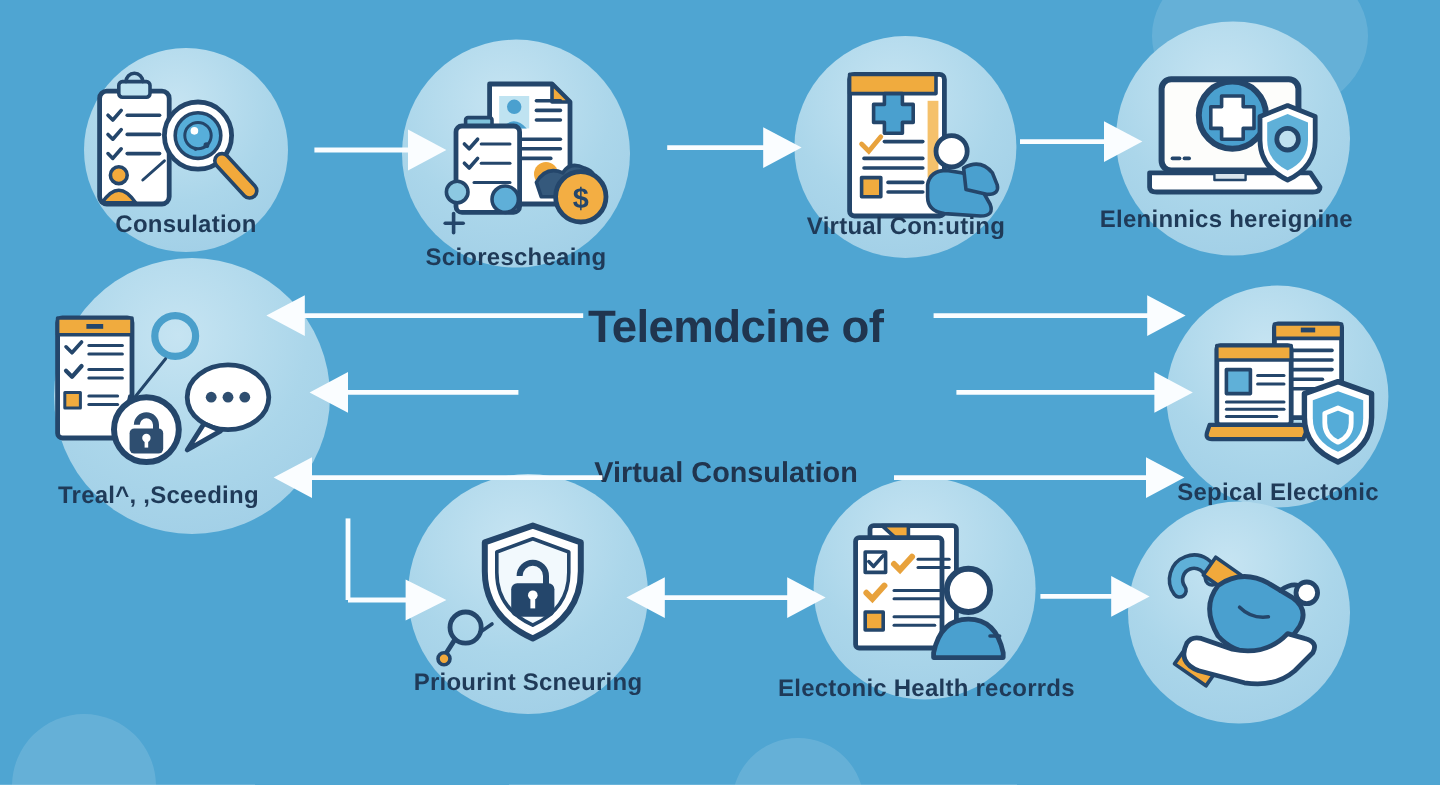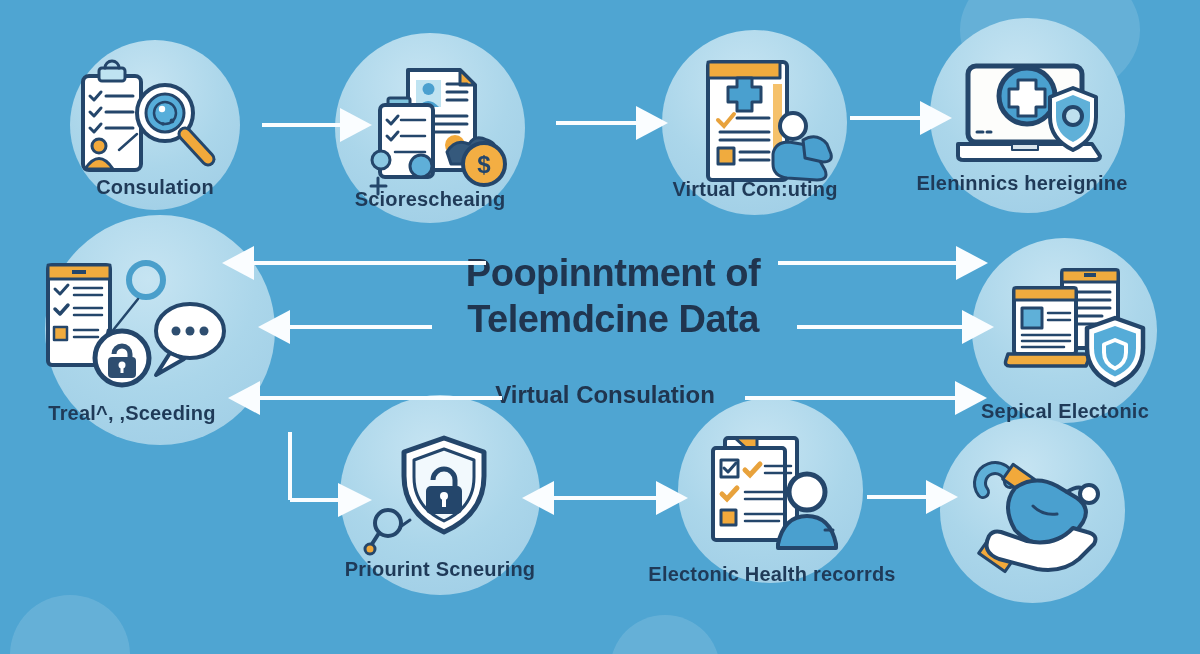--- a/index.html
+++ b/index.html
@@ -99,21 +99,21 @@
     <line class="ic" x1="40" y1="100" x2="70" y2="100" stroke-width="2.5"></line>
     <circle class="ic" cx="26" cy="108" r="9" fill="#8CC8E2" stroke-width="3"></circle>
     <circle class="ic" cx="66" cy="114" r="11" fill="#5FAFD8" stroke-width="3"></circle>
     <line class="ic" x1="23" y1="126" x2="23" y2="142" stroke-width="3"></line>
     <line class="ic" x1="16" y1="134" x2="31" y2="134" stroke-width="3"></line>
     <circle cx="100" cy="93" r="10" fill="#F2A93B"></circle>
     <path class="ic" d="M92,100 q8,-14 22,-8 q6,-10 18,-4 q12,4 8,16 l-4,8 h-40 z" fill="#35597C" stroke-width="3"></path>
     <circle class="ic" cx="129" cy="112" r="21" fill="#F3AE43" stroke-width="4"></circle>
     <text x="129" y="121" text-anchor="middle" font-size="24" font-weight="bold" fill="#24466B">$</text>
   </svg>
-  <div class="node-label" style="left:430px;top:188px;text-align:center;">Sciorescheaing</div>
+  <div class="node-label" style="left:430px;top:204px;text-align:center;">Sciorescheaing</div>
 
   <svg class="icon-svg" style="left:685px;top:52px;" width="150" height="140" viewBox="0 0 150 140">
     <rect class="ic" x="23" y="10" width="79" height="118" rx="4" fill="#FFFFFF" stroke-width="4"></rect>
     <rect class="ic" x="23" y="10" width="72" height="16" fill="#F0AB3E" stroke-width="3"></rect>
     <rect x="88" y="32" width="9" height="64" fill="#F5C16B"></rect>
     <path class="ic" d="M52,26 h15 v9 h9 v15 h-9 v9 h-15 v-9 h-9 v-15 h9 z" fill="#4AA0CF" stroke-width="3"></path>
     <path d="M33,68 l6,6 l10,-12" fill="none" stroke="#E8A23C" stroke-width="4" stroke-linecap="round"></path>
     <line class="ic" x1="52" y1="66" x2="84" y2="66" stroke-width="3"></line>
     <line class="ic" x1="35" y1="80" x2="84" y2="80" stroke-width="3"></line>
     <line class="ic" x1="35" y1="88" x2="84" y2="88" stroke-width="3"></line>
@@ -176,22 +176,21 @@
       <circle cx="166" cy="76" r="4.5" fill="#2E4E70"></circle>
     <circle class="ic" cx="84" cy="103" r="27" fill="#FFFFFF" stroke="#2E4E70" stroke-width="5"></circle>
     <path d="M76,99 a8,8 0 0 1 16,0 v5" fill="none" stroke="#2E4E70" stroke-width="5"></path>
     <rect x="70" y="102" width="28" height="21" rx="4" fill="#2E4E70"></rect>
     <circle cx="84" cy="110" r="3.5" fill="#FFFFFF"></circle>
       <rect x="82.5" y="112" width="3" height="6" fill="#FFFFFF"></rect>
   </svg>
   <div class="node-label" style="left:132px;top:402px;">Treal^, ,Sceeding</div>
 
   <div class="title-block">
-    <div>Poopinntment of</div>
-    <div>Telemdcine Data</div>
+    <div>Telemdcine of</div>
   </div>
   <div class="subtitle">Virtual Consulation</div>
 
   <svg class="icon-svg" style="left:1000px;top:258px;" width="155" height="145" viewBox="0 0 155 145">
     <rect class="ic" x="62" y="12" width="56" height="78" rx="3" fill="#FFFFFF" stroke-width="4"></rect>
     <rect class="ic" x="62" y="12" width="56" height="12" fill="#F0AB3E" stroke-width="3"></rect>
     <rect x="84" y="15" width="12" height="4" fill="#24466B"></rect>
     <line class="ic" x1="70" y1="34" x2="110" y2="34" stroke-width="3"></line>
     <line class="ic" x1="70" y1="42" x2="110" y2="42" stroke-width="3"></line>
     <line class="ic" x1="70" y1="50" x2="110" y2="50" stroke-width="3"></line>

